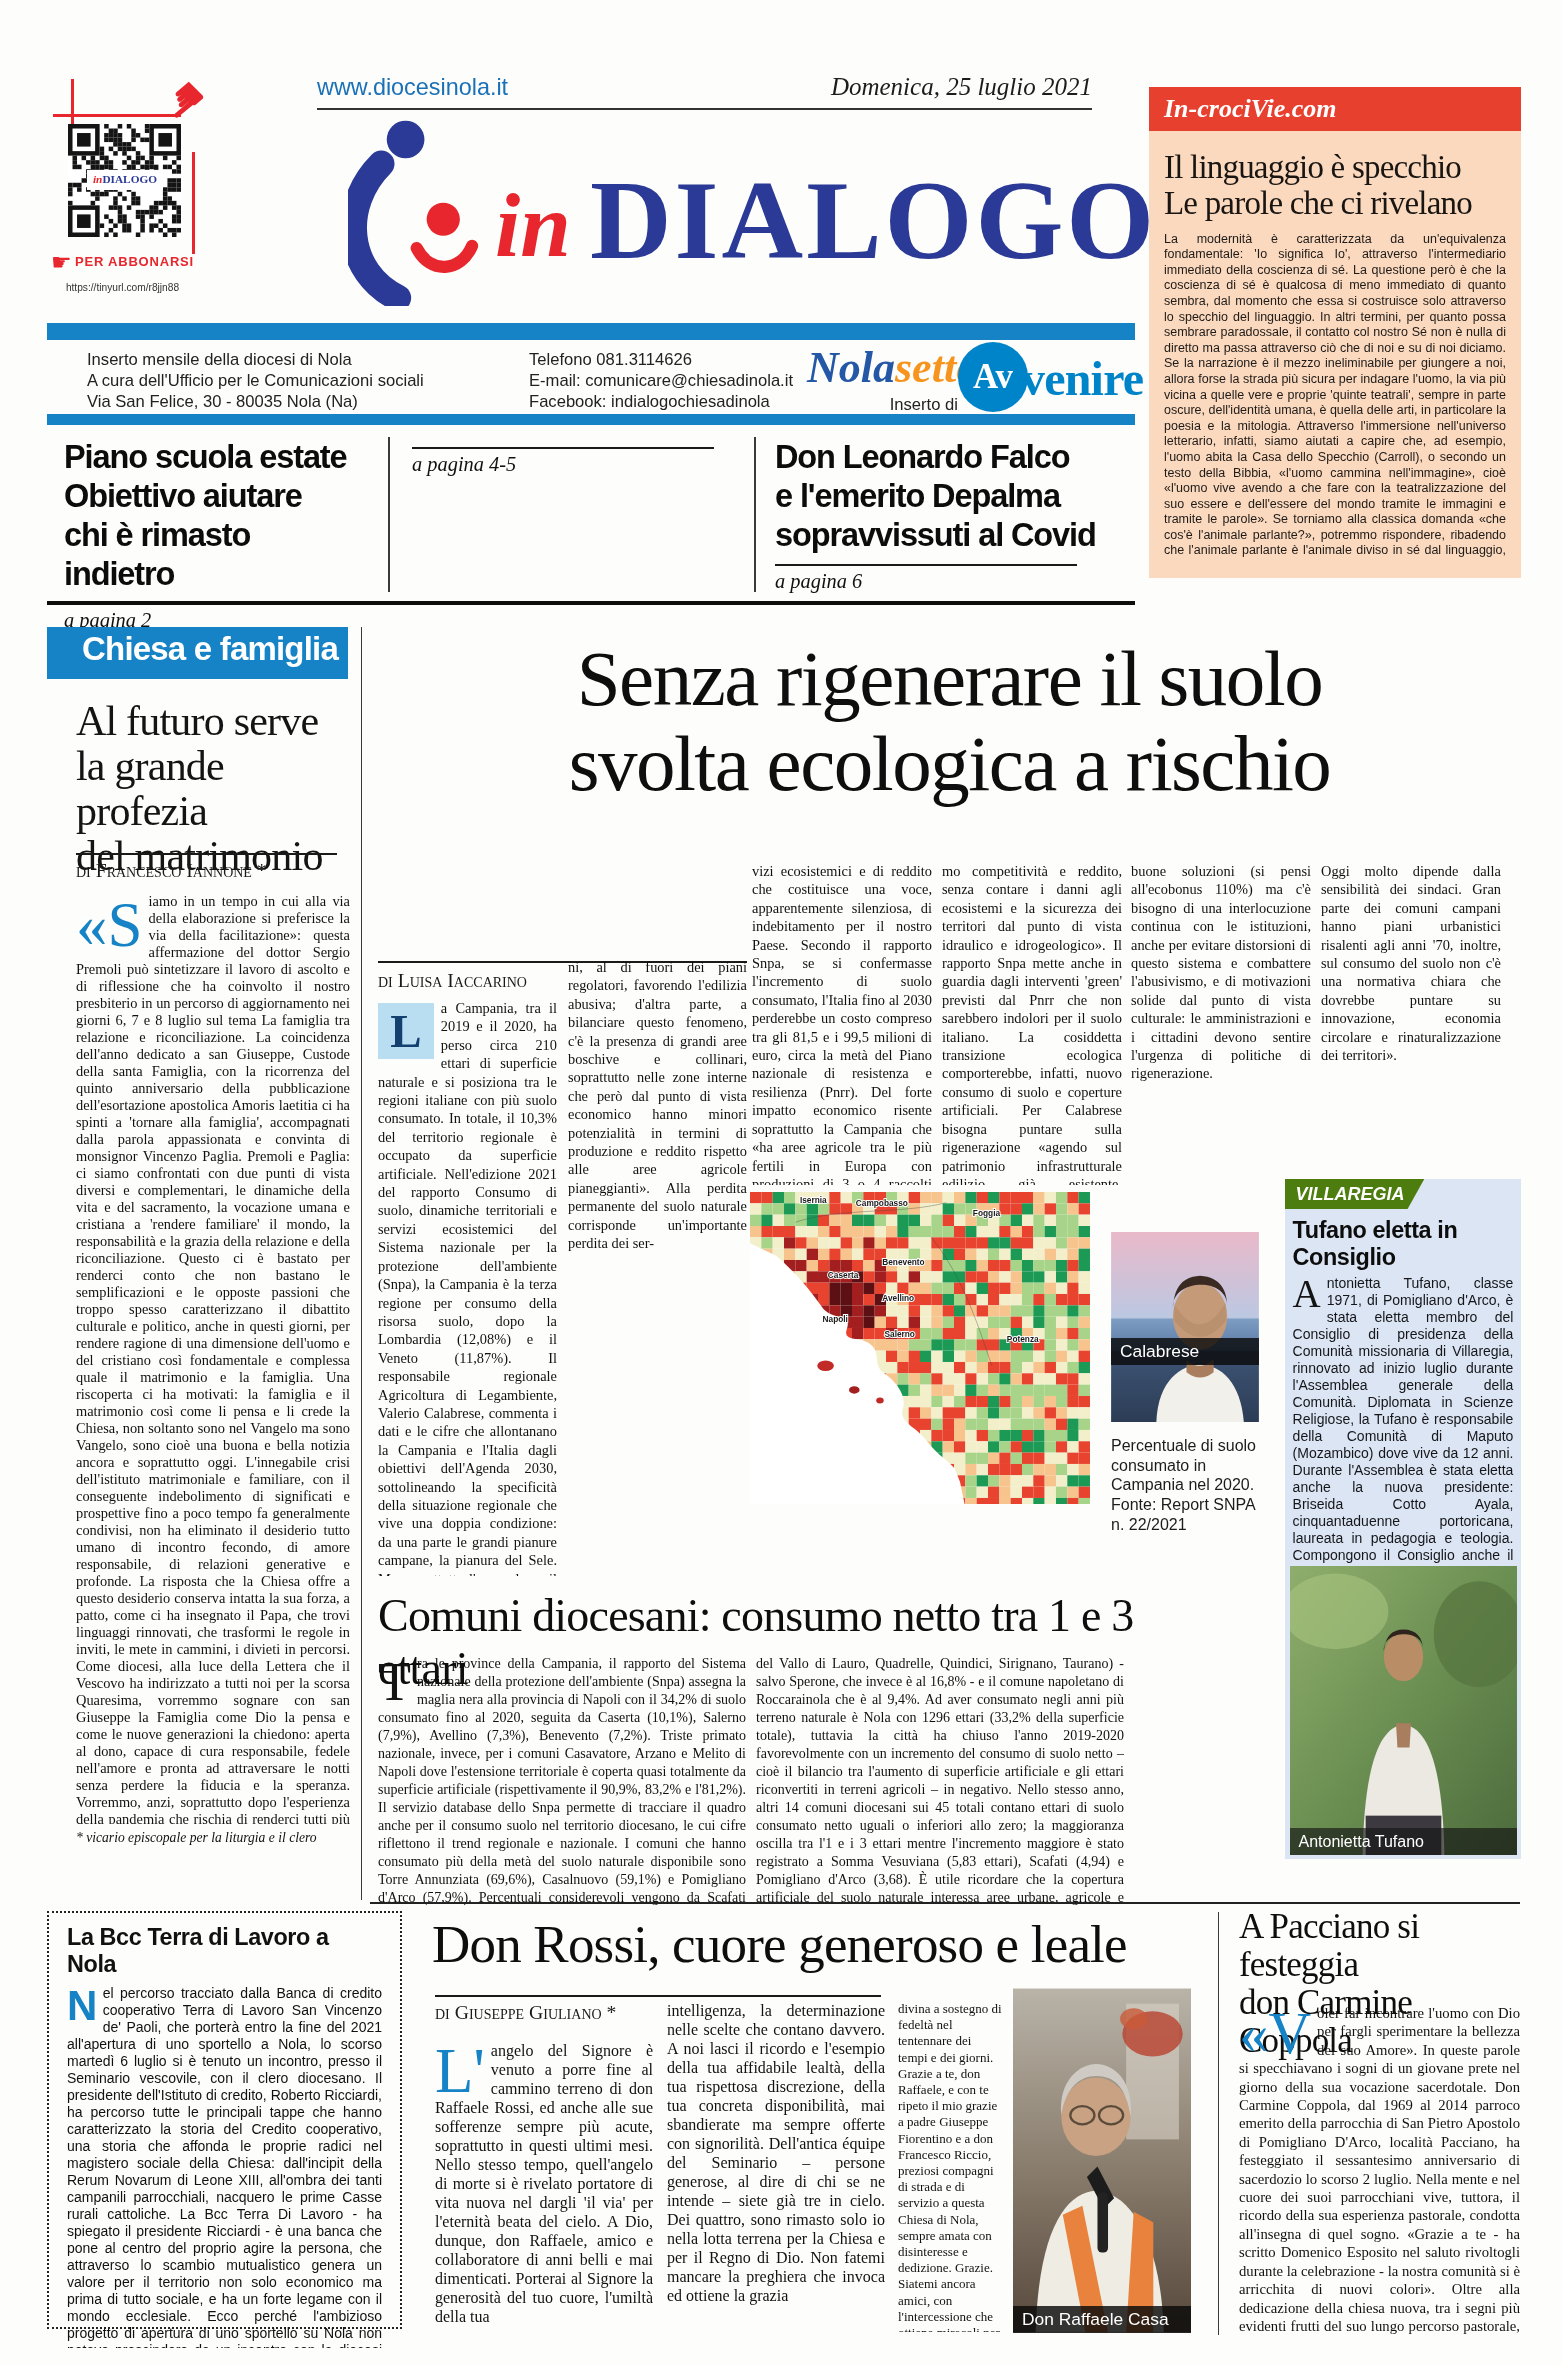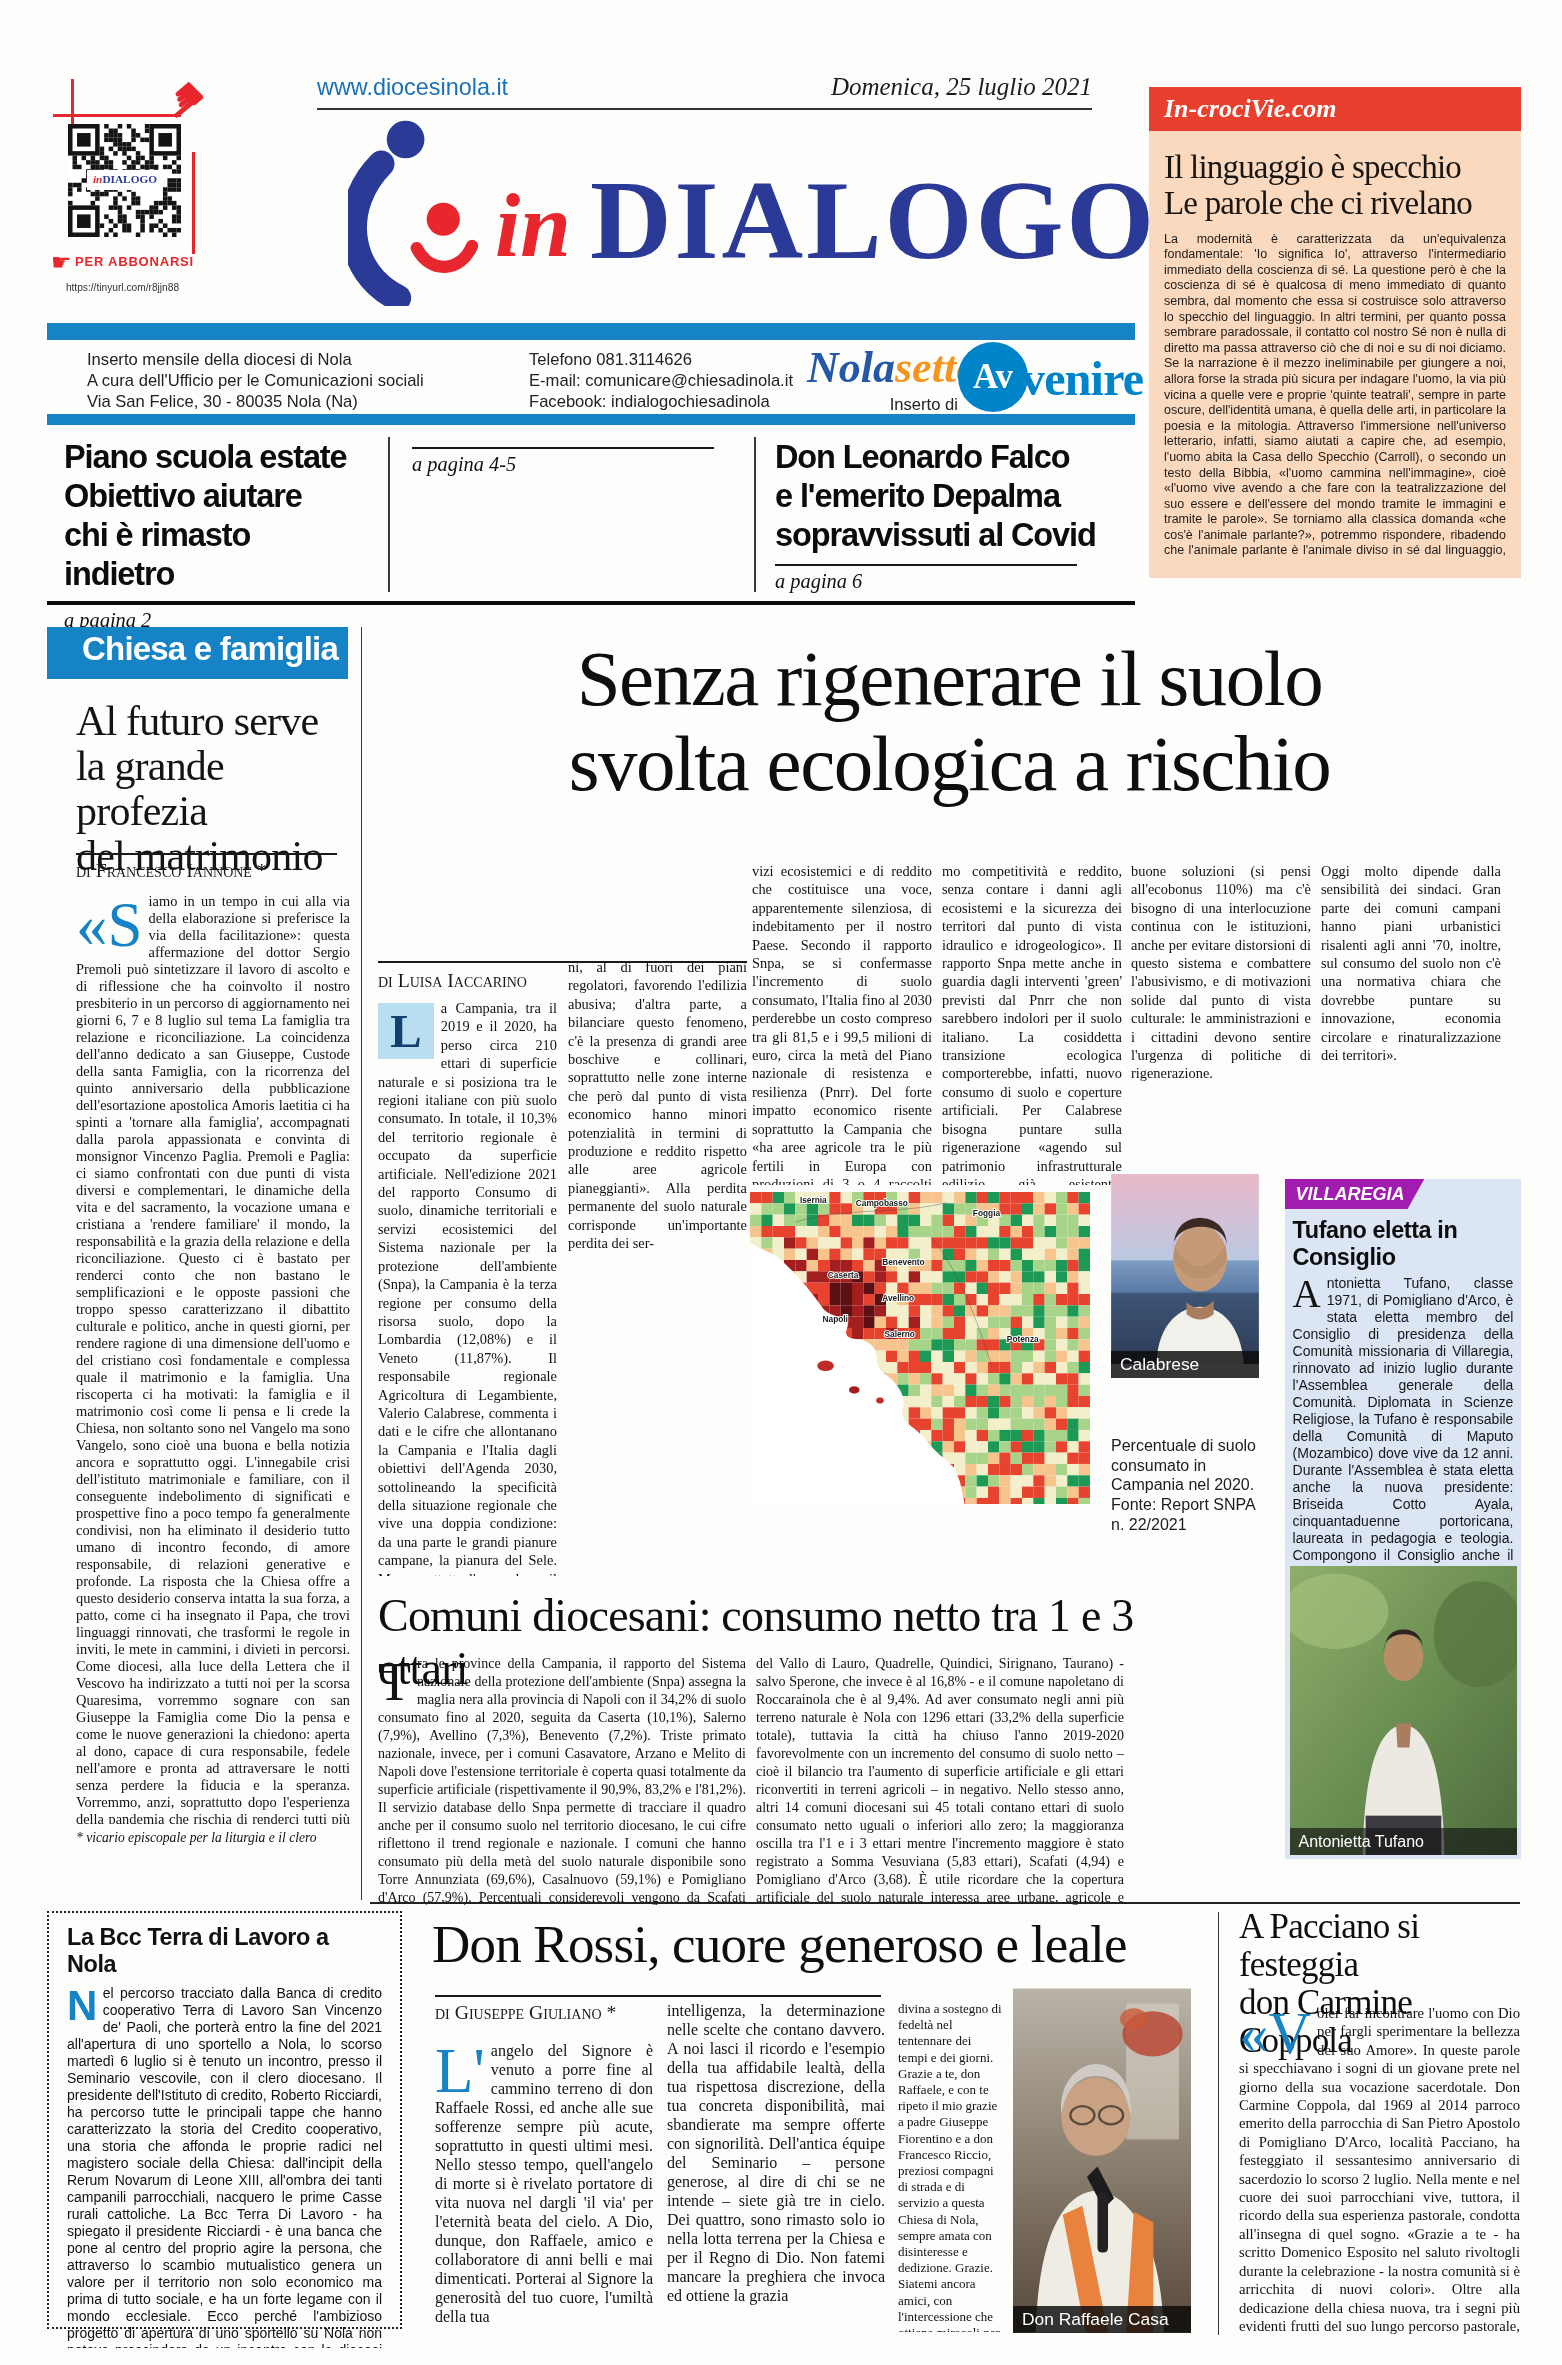--- a/index.html
+++ b/index.html
@@ -54,21 +54,21 @@
   .standfirst{font-family:"Liberation Serif",serif;font-style:italic;font-size:25px;line-height:30px;color:#151515;}
   .news-col{font-family:"Liberation Serif",serif;font-size:14.4px;line-height:18.4px;}
   .mapcap{font-size:16px;line-height:19.7px;color:#1c1c1c;}
   .photo-cap{position:absolute;left:0;right:0;bottom:0;background:rgba(10,10,10,.82);color:#fff;
              font-size:17.4px;line-height:27px;padding-left:9px;}
   
   .comuni-title{font-family:"Liberation Serif",serif;font-size:46px;letter-spacing:-0.8px;color:#0e0e0e;}
   .comuni-col{font-family:"Liberation Serif",serif;font-size:14px;line-height:18px;}
   
   .vr-box{background:#dce5f3;}
-  .vr-tab{background:#a21caf;color:#fff;font-style:italic;font-weight:700;font-size:18px;line-height:30px;
+  .vr-tab{background:#4d7c0f;color:#fff;font-style:italic;font-weight:700;font-size:18px;line-height:30px;
           padding:0 19.7px 0 10.6px;clip-path:polygon(0 0,100% 0,88% 100%,0 100%);display:inline-block;}
   .vr-title{font-weight:800;font-size:23.4px;letter-spacing:-0.4px;color:#0d0d0d;}
   .vr-body{font-size:14px;line-height:17px;color:#15161a;}
   
   .bcc-box{border:2.3px dotted #222;}
   .bcc-title{font-weight:800;font-size:23.4px;letter-spacing:-0.4px;}
   .bcc-body{font-size:14px;line-height:17px;}
   .dropcap-bcc{float:left;font-weight:700;font-size:42px;line-height:35px;color:#1583c5;margin:3px 5.3px 0 0;font-family:"Liberation Sans",sans-serif;}
   
   .rossi-title{font-family:"Liberation Serif",serif;font-size:53px;letter-spacing:-0.8px;color:#0e0e0e;}
@@ -1277,21 +1277,21 @@
       <text x="140" y="18" style="font:700 11px 'Liberation Sans',sans-serif;paint-order:stroke;stroke:#ffffff;stroke-width:2.5px;fill:#1a1a1a;">Campobasso</text>
       <text x="295" y="32" style="font:700 11px 'Liberation Sans',sans-serif;paint-order:stroke;stroke:#ffffff;stroke-width:2.5px;fill:#1a1a1a;">Foggia</text>
       <text x="175" y="97" style="font:700 11px 'Liberation Sans',sans-serif;paint-order:stroke;stroke:#ffffff;stroke-width:2.5px;fill:#1a1a1a;">Benevento</text>
       <text x="103" y="114" style="font:700 11px 'Liberation Sans',sans-serif;paint-order:stroke;stroke:#ffffff;stroke-width:2.5px;fill:#1a1a1a;">Caserta</text>
       <text x="175" y="144" style="font:700 11px 'Liberation Sans',sans-serif;paint-order:stroke;stroke:#ffffff;stroke-width:2.5px;fill:#1a1a1a;">Avellino</text>
       <text x="96" y="172" style="font:700 11px 'Liberation Sans',sans-serif;paint-order:stroke;stroke:#ffffff;stroke-width:2.5px;fill:#1a1a1a;">Napoli</text>
       <text x="178" y="192" style="font:700 11px 'Liberation Sans',sans-serif;paint-order:stroke;stroke:#ffffff;stroke-width:2.5px;fill:#1a1a1a;">Salerno</text>
       <text x="340" y="198" style="font:700 11px 'Liberation Sans',sans-serif;paint-order:stroke;stroke:#ffffff;stroke-width:2.5px;fill:#1a1a1a;">Potenza</text>
     </svg>
 
-  <div class="abs" style="left:1111px;top:1174px;width:148px;height:204px;">
+  <div class="abs" style="left:1111px;top:1232px;width:148px;height:133px;">
     <svg width="148" height="190" viewBox="0 0 196 252">
       <defs>
         <linearGradient id="sky" x1="0" y1="0" x2="0" y2="1">
           <stop offset="0" stop-color="#e9b9c9"></stop>
             <stop offset="0.45" stop-color="#bcc8e2"></stop>
             <stop offset="0.46" stop-color="#7d9cc2"></stop>
             <stop offset="0.62" stop-color="#5a7ba6"></stop>
             <stop offset="0.63" stop-color="#3e5576"></stop>
             <stop offset="1" stop-color="#2c3c55"></stop>
         </linearGradient>

